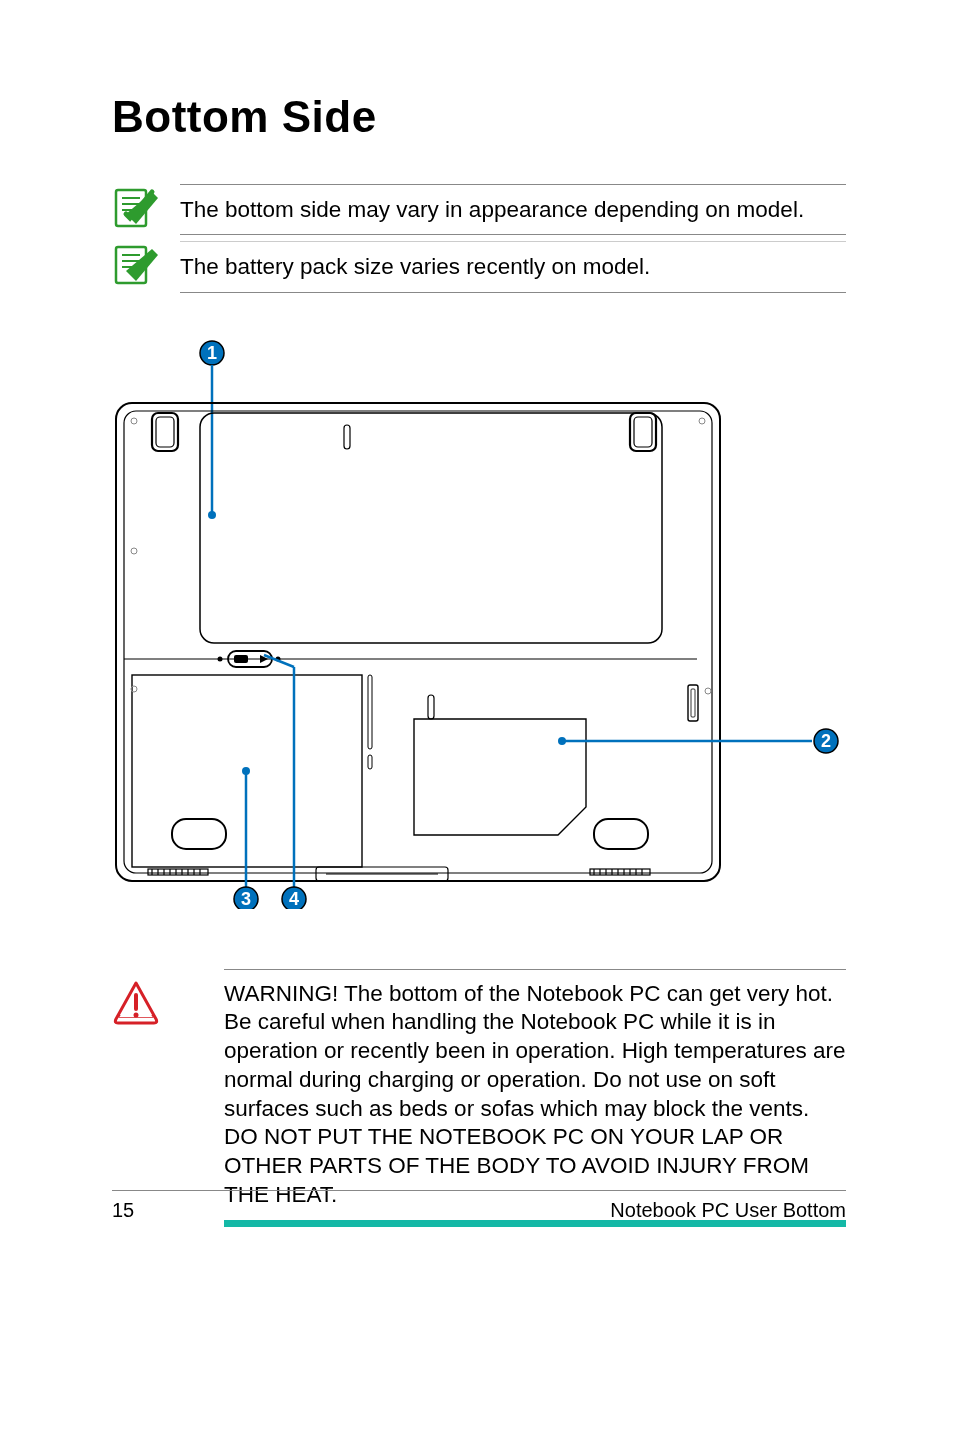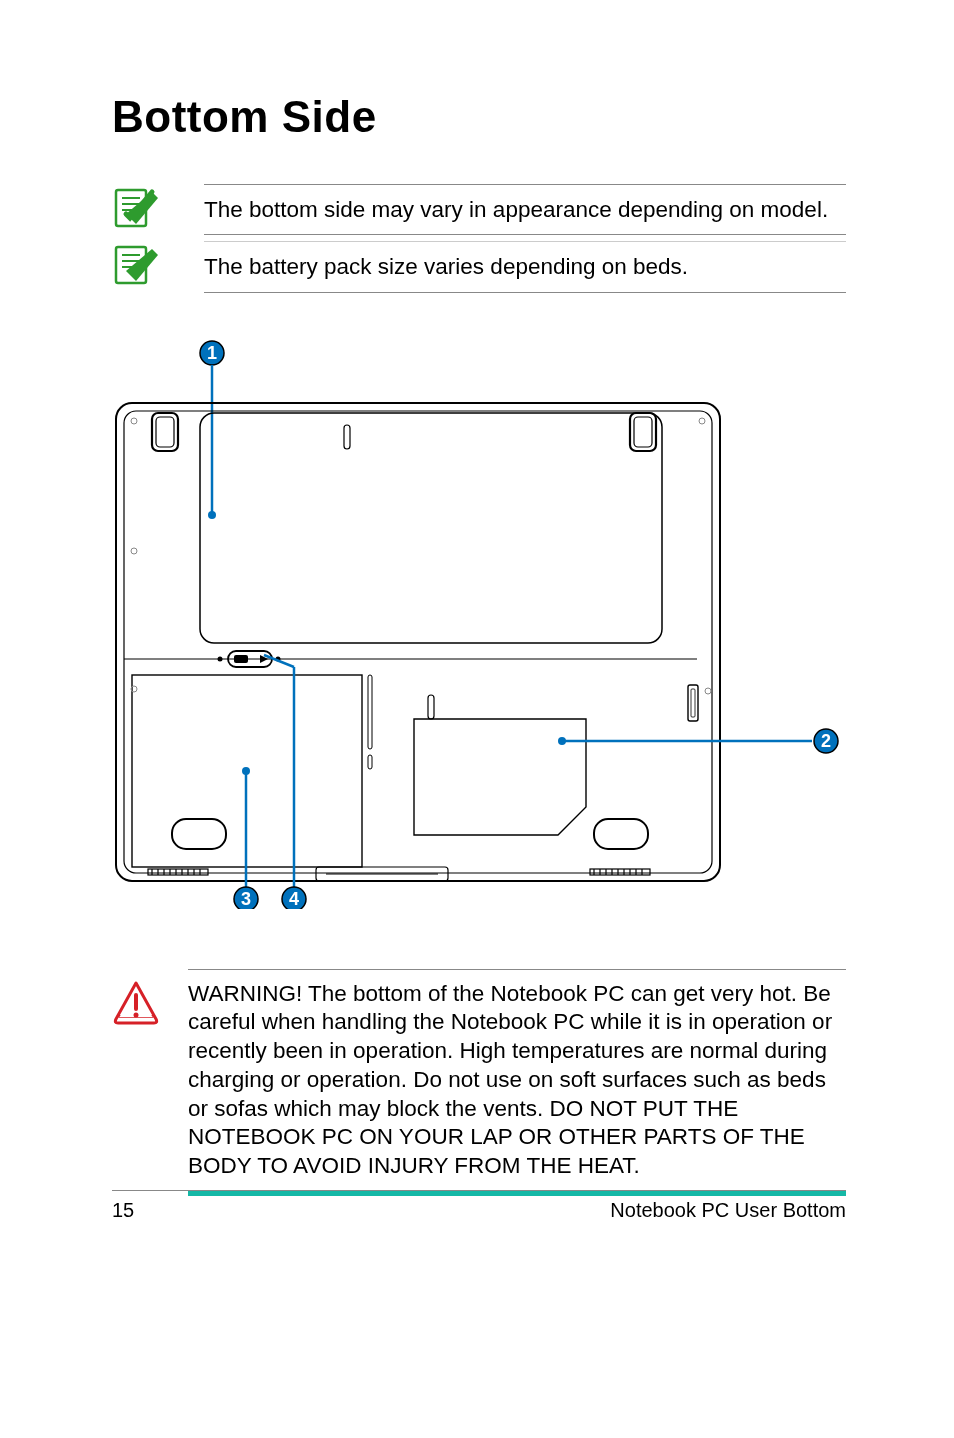--- a/index.html
+++ b/index.html
@@ -22,21 +22,21 @@
   .title {
     font-size: 44px;
     font-weight: 800;
     letter-spacing: 0.5px;
     margin-bottom: 42px;
     font-family: "Segoe UI", "Helvetica Neue", Arial, sans-serif;
   }
   .note-row {
     display: flex;
     align-items: flex-start;
-    gap: 44px;
+    gap: 20px;
     margin-bottom: 6px;
   }
   .note-icon {
     flex-shrink: 0;
     width: 48px;
     height: 48px;
   }
   .note-text-wrap {
     flex: 1;
     border-top: 1px solid #888;
@@ -62,22 +62,23 @@
   }
   .warn-icon {
     flex-shrink: 0;
     width: 48px;
     height: 48px;
     margin-top: 10px;
   }
   .warn-text-wrap {
     flex: 1;
     border-top: 1px solid #888;
-    border-bottom: 5px solid #14b8a6;
+    border-bottom: 7px solid #14b8a6;
     padding: 10px 0;
+    margin-left: 36px;
   }
   .warn-text {
     font-size: 22.5px;
     line-height: 1.28;
   }
   .footer {
     position: absolute;
     left: 112px;
     right: 108px;
     bottom: 82px;
@@ -117,21 +118,21 @@
     <div class="note-icon">
       <svg viewBox="0 0 48 48" width="48" height="48">
         <rect x="4" y="6" width="30" height="36" rx="2" fill="#fff" stroke="#2e9b2e" stroke-width="2.5"></rect>
         <line x1="10" y1="14" x2="28" y2="14" stroke="#2e9b2e" stroke-width="2"></line>
         <line x1="10" y1="20" x2="28" y2="20" stroke="#2e9b2e" stroke-width="2"></line>
         <line x1="10" y1="26" x2="28" y2="26" stroke="#2e9b2e" stroke-width="2"></line>
         <path d="M40 8 L46 14 L24 40 L14 30" fill="#2e9b2e"></path>
       </svg>
     </div>
     <div class="note-text-wrap">
-      <div class="note-text">The battery pack size varies depending on beds.</div>
+      <div class="note-text">The battery pack size varies recently on model.</div>
     </div>
   </div>
 
   <div class="diagram-area">
     <svg viewBox="0 0 734 570" width="734" height="570">
 
       <circle cx="100" cy="14" r="12" fill="#0071bc" stroke="#000" stroke-width="1.5"></circle>
       <text x="100" y="20" text-anchor="middle" font-size="18" font-weight="700" fill="#fff">1</text>
       <line x1="100" y1="26" x2="100" y2="176" stroke="#0071bc" stroke-width="2.5"></line>
       <circle cx="100" cy="176" r="4" fill="#0071bc"></circle>

